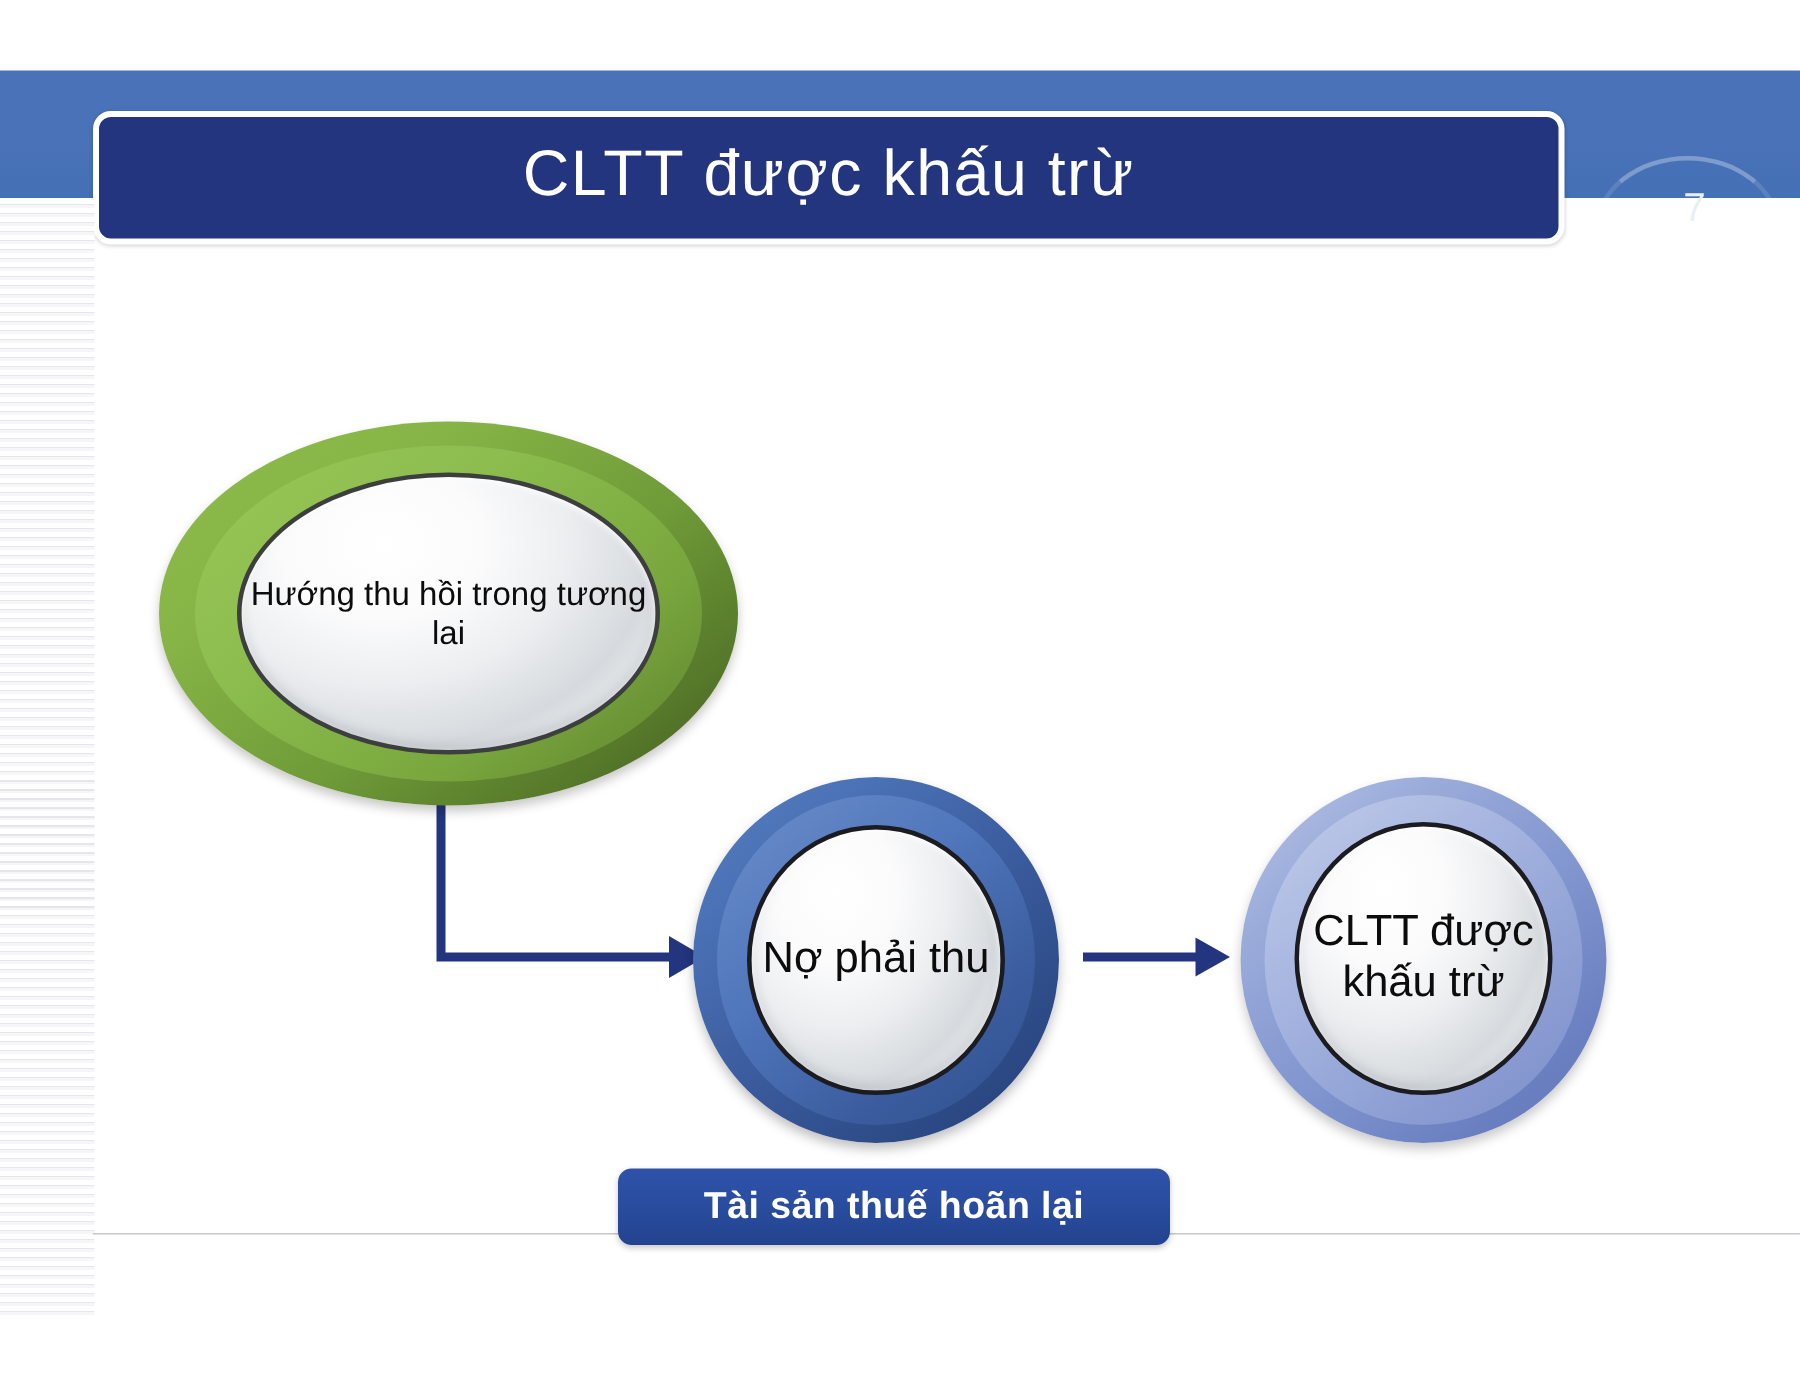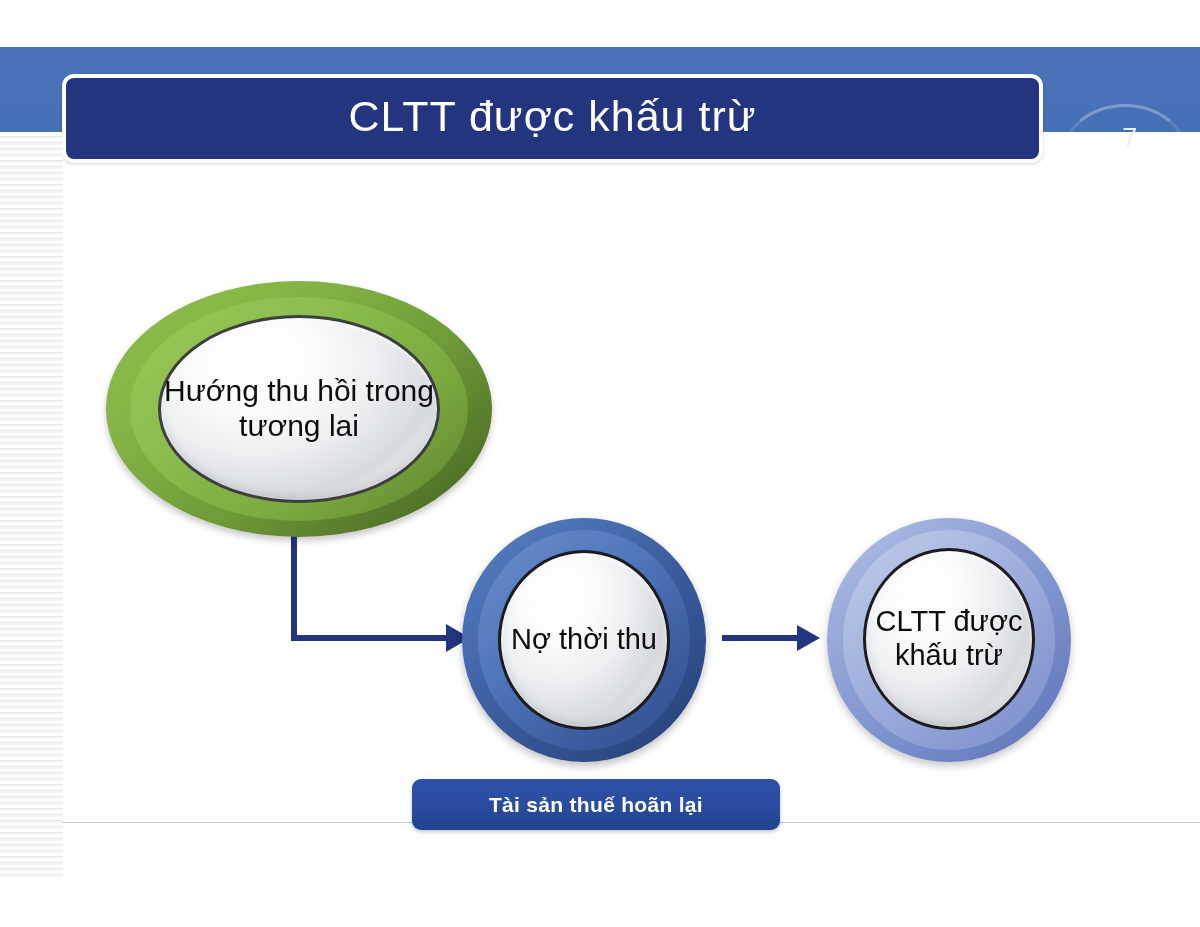--- a/index.html
+++ b/index.html
@@ -113,21 +113,21 @@
     box-shadow:0 4px 7px rgba(0,0,0,.22);
   }
   #green-oval .ring2{
     left:24px;top:16px;right:24px;bottom:16px;
     background:linear-gradient(140deg,#9ac758 0%,#8cbd4e 35%,#79a73e 70%,#5d812c 100%);
   }
   #green-oval .face{
     left:52px;top:34px;right:52px;bottom:34px;
     border:3px solid #3d3f3f;
   }
-  #green-oval .lbl{font-size:30px;}
+  #green-oval .lbl{font-size:22px;}
 
   
   #circle-no-phai-thu{left:462px;top:518px;width:244px;height:244px;}
   #circle-no-phai-thu .ring{
     background:linear-gradient(140deg,#5a7fc0 0%,#4b72b6 22%,#39599b 55%,#2c4a85 80%,#28407a 100%);
     box-shadow:0 4px 8px rgba(0,0,0,.25);
   }
   #circle-no-phai-thu .ring2{
     left:16px;top:12px;right:16px;bottom:12px;
     background:linear-gradient(140deg,#6c8fcb 0%,#5076bb 40%,#3a5c9e 75%,#2f4f8c 100%);
@@ -159,21 +159,21 @@
 
   
   .banner{
     position:absolute;left:412px;top:779px;width:368px;height:51px;
     background:linear-gradient(180deg,#2e52a8 0%,#2a4da0 45%,#23438f 100%);
     border-radius:9px;
     display:flex;align-items:center;justify-content:center;
     box-shadow:0 2px 4px rgba(0,0,0,.22);
   }
   .banner .lbl{
-    color:#ffffff;font-size:21px;font-weight:bold;letter-spacing:.3px;
+    color:#ffffff;font-size:25px;font-weight:bold;letter-spacing:.3px;
     white-space:nowrap;
   }
 </style>
 </head>
 <body>
 
 <div class="slide">
 
   <div class="top-band">
     <div class="band-arc"></div>
@@ -207,21 +207,21 @@
     <div class="ring2"></div>
     <div class="face">
       <span class="lbl">Hướng thu hồi trong tương lai</span>
     </div>
   </div>
 
   <div class="bevel" id="circle-no-phai-thu">
     <div class="ring"></div>
     <div class="ring2"></div>
     <div class="face">
-      <span class="lbl">Nợ thời thu</span>
+      <span class="lbl">Nợ phải thu</span>
     </div>
   </div>
 
   <div class="bevel" id="circle-cltt">
     <div class="ring"></div>
     <div class="ring2"></div>
     <div class="face">
       <span class="lbl">CLTT được khấu trừ</span>
     </div>
   </div>

